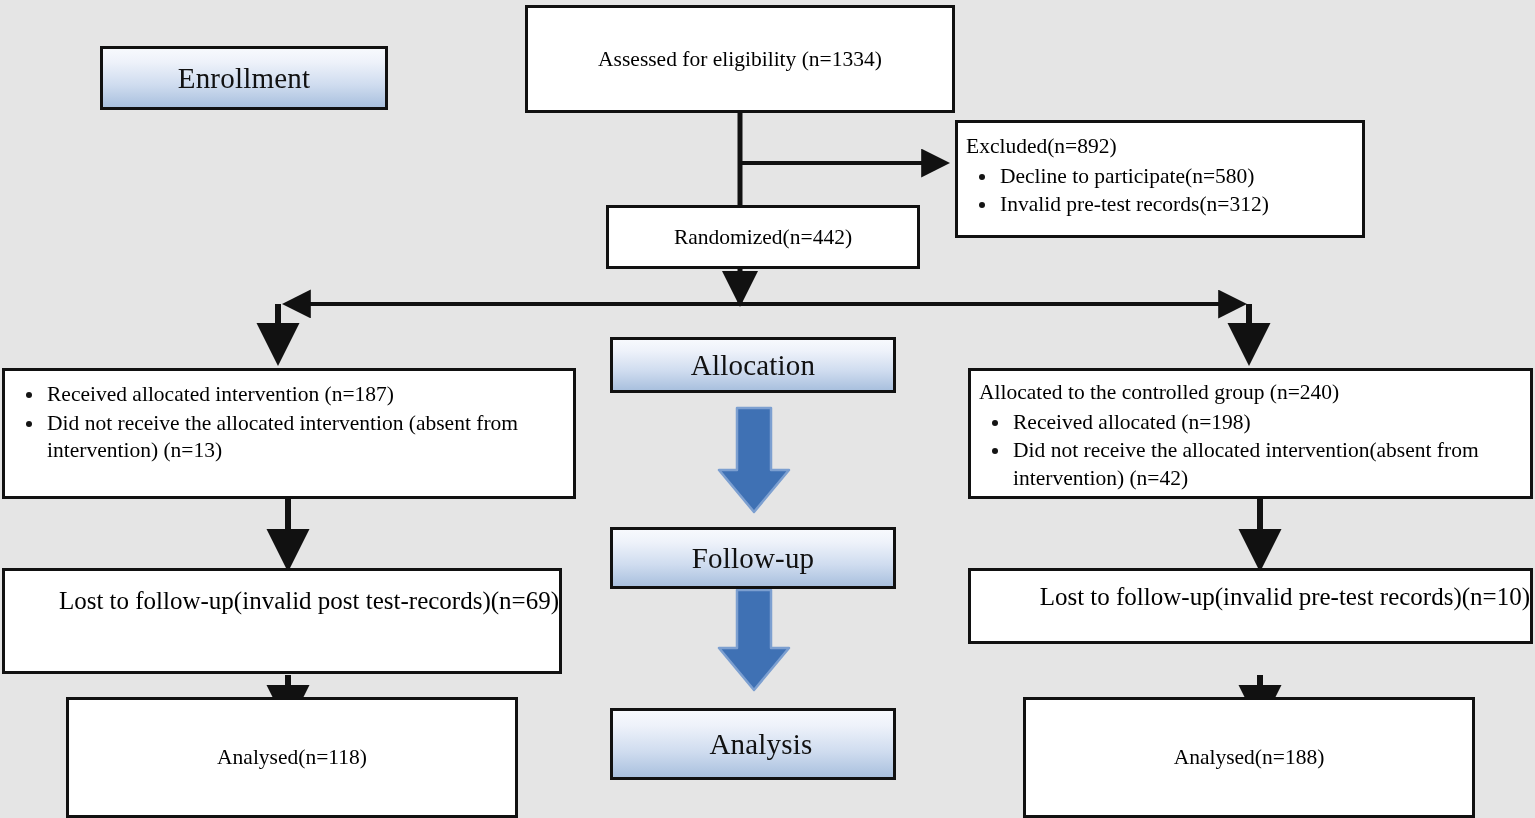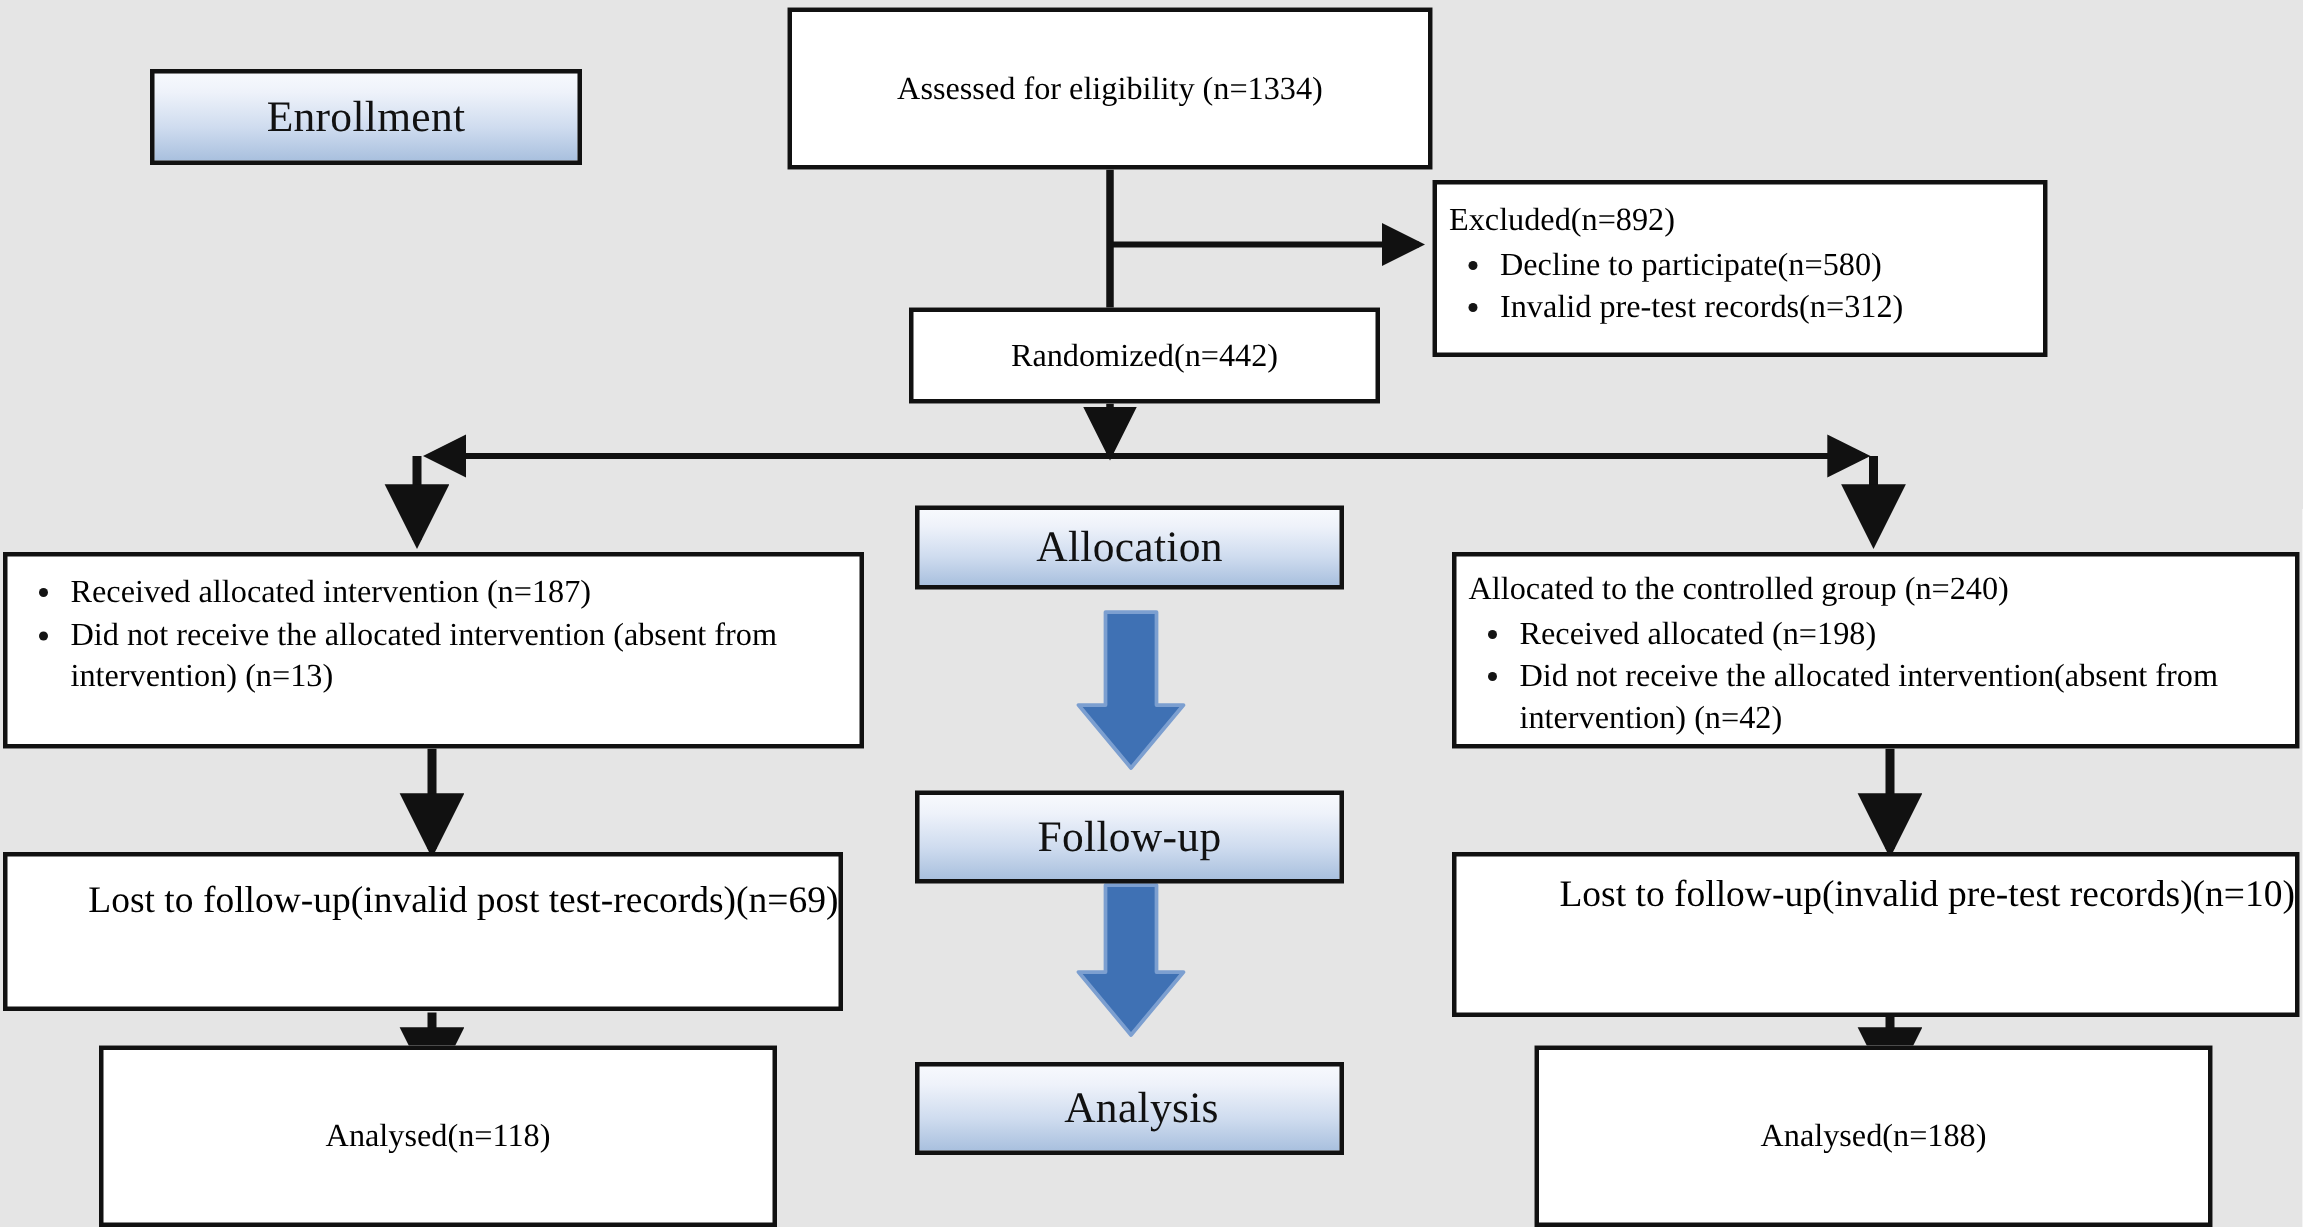--- a/index.html
+++ b/index.html
@@ -121,25 +121,25 @@
   </div>
 
   <div class="stagebox" style="left:610px;top:527px;width:286px;height:62px;">
     <span class="lbl">Follow-up</span>
   </div>
 
   <div class="box plain" style="left:2px;top:568px;width:560px;height:106px;">
     <div class="leftpad" style="margin-top:14px;">Lost to follow-up(invalid post test-records)(n=69)</div>
   </div>
 
-  <div class="box plain" style="left:968px;top:568px;width:565px;height:110px;">
+  <div class="box plain" style="left:968px;top:568px;width:565px;height:76px;">
     <div class="leftpad" style="margin-top:10px;padding-left:34px;">Lost to follow-up(invalid pre-test records)(n=10)</div>
   </div>
 
-  <div class="stagebox" style="left:610px;top:708px;width:286px;height:62px;padding-left:16px;">
+  <div class="stagebox" style="left:610px;top:708px;width:286px;height:72px;padding-left:16px;">
     <span class="lbl">Analysis</span>
   </div>
 
   <div class="box plain ctr" style="left:66px;top:697px;width:452px;height:121px;">
     <span class="tline">Analysed(n=118)</span>
   </div>
 
   <div class="box plain ctr" style="left:1023px;top:697px;width:452px;height:121px;">
     <span class="tline">Analysed(n=188)</span>
   </div>

